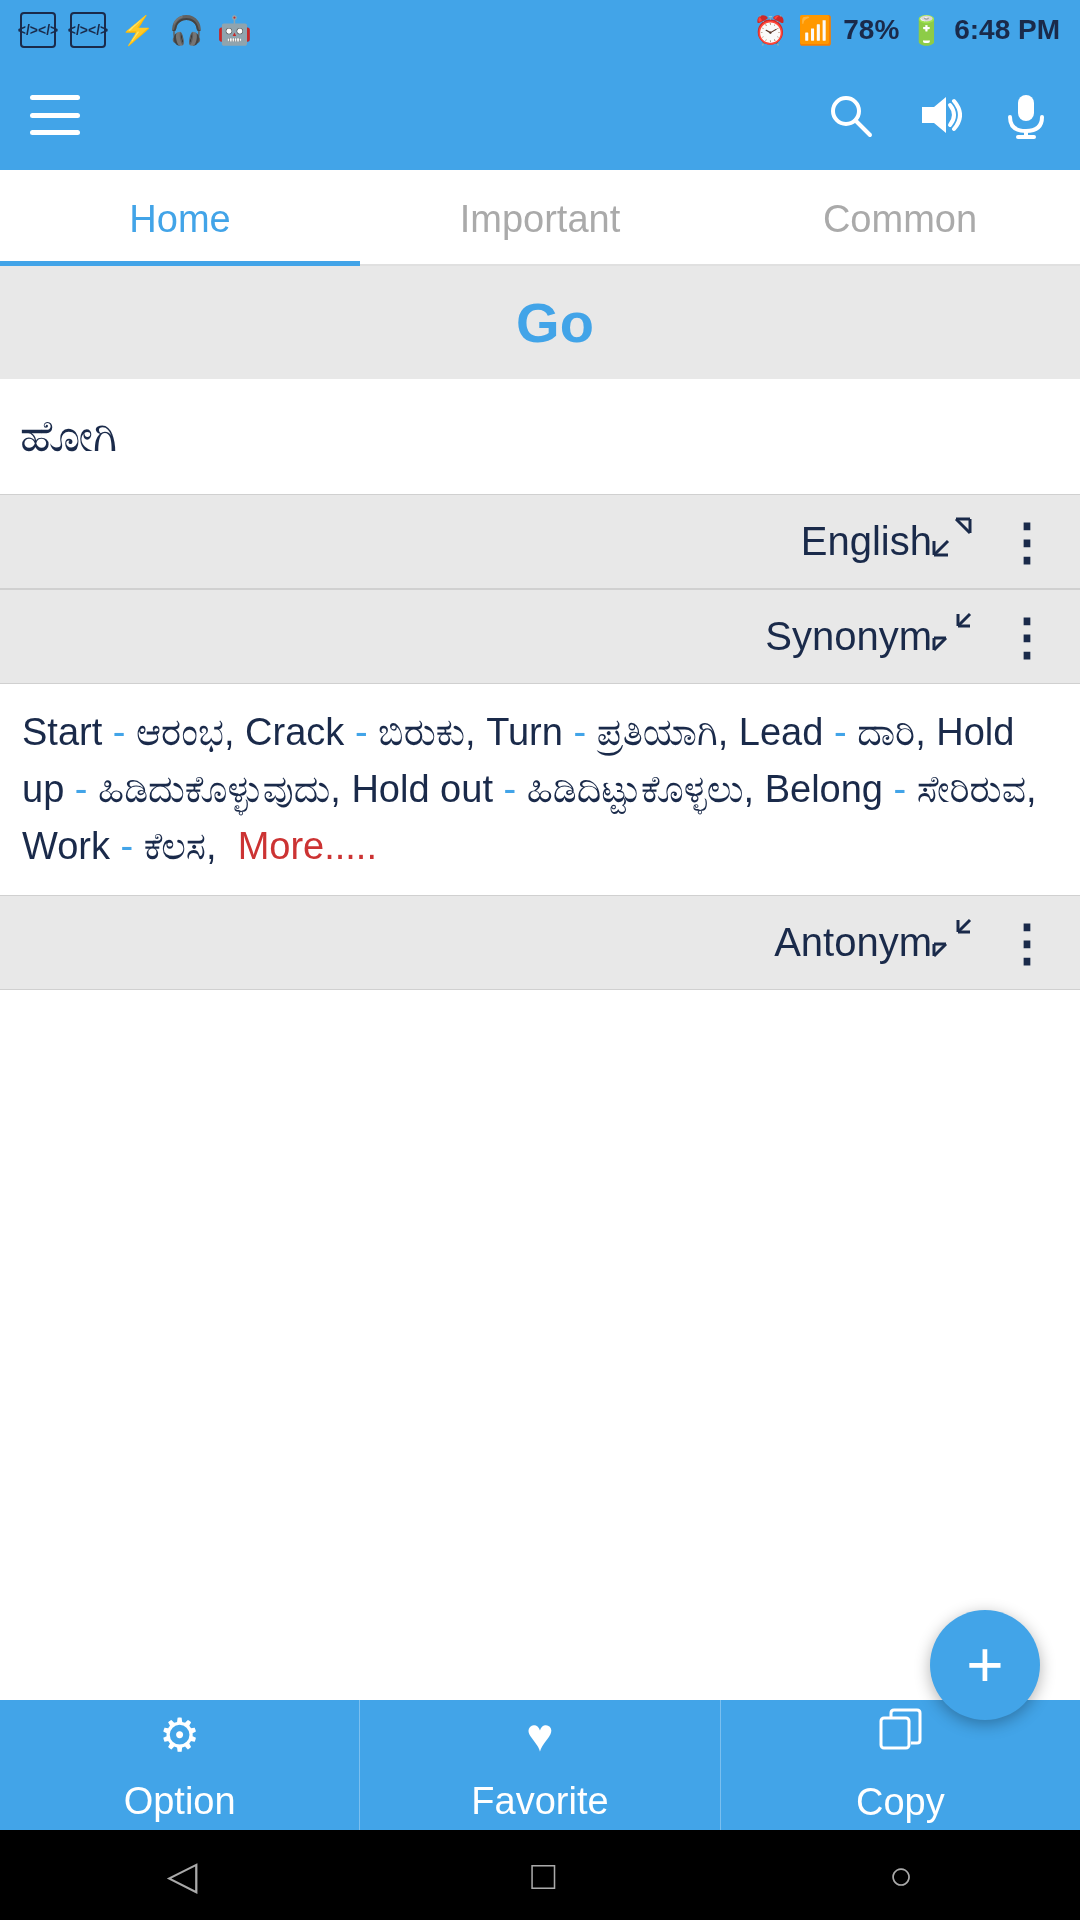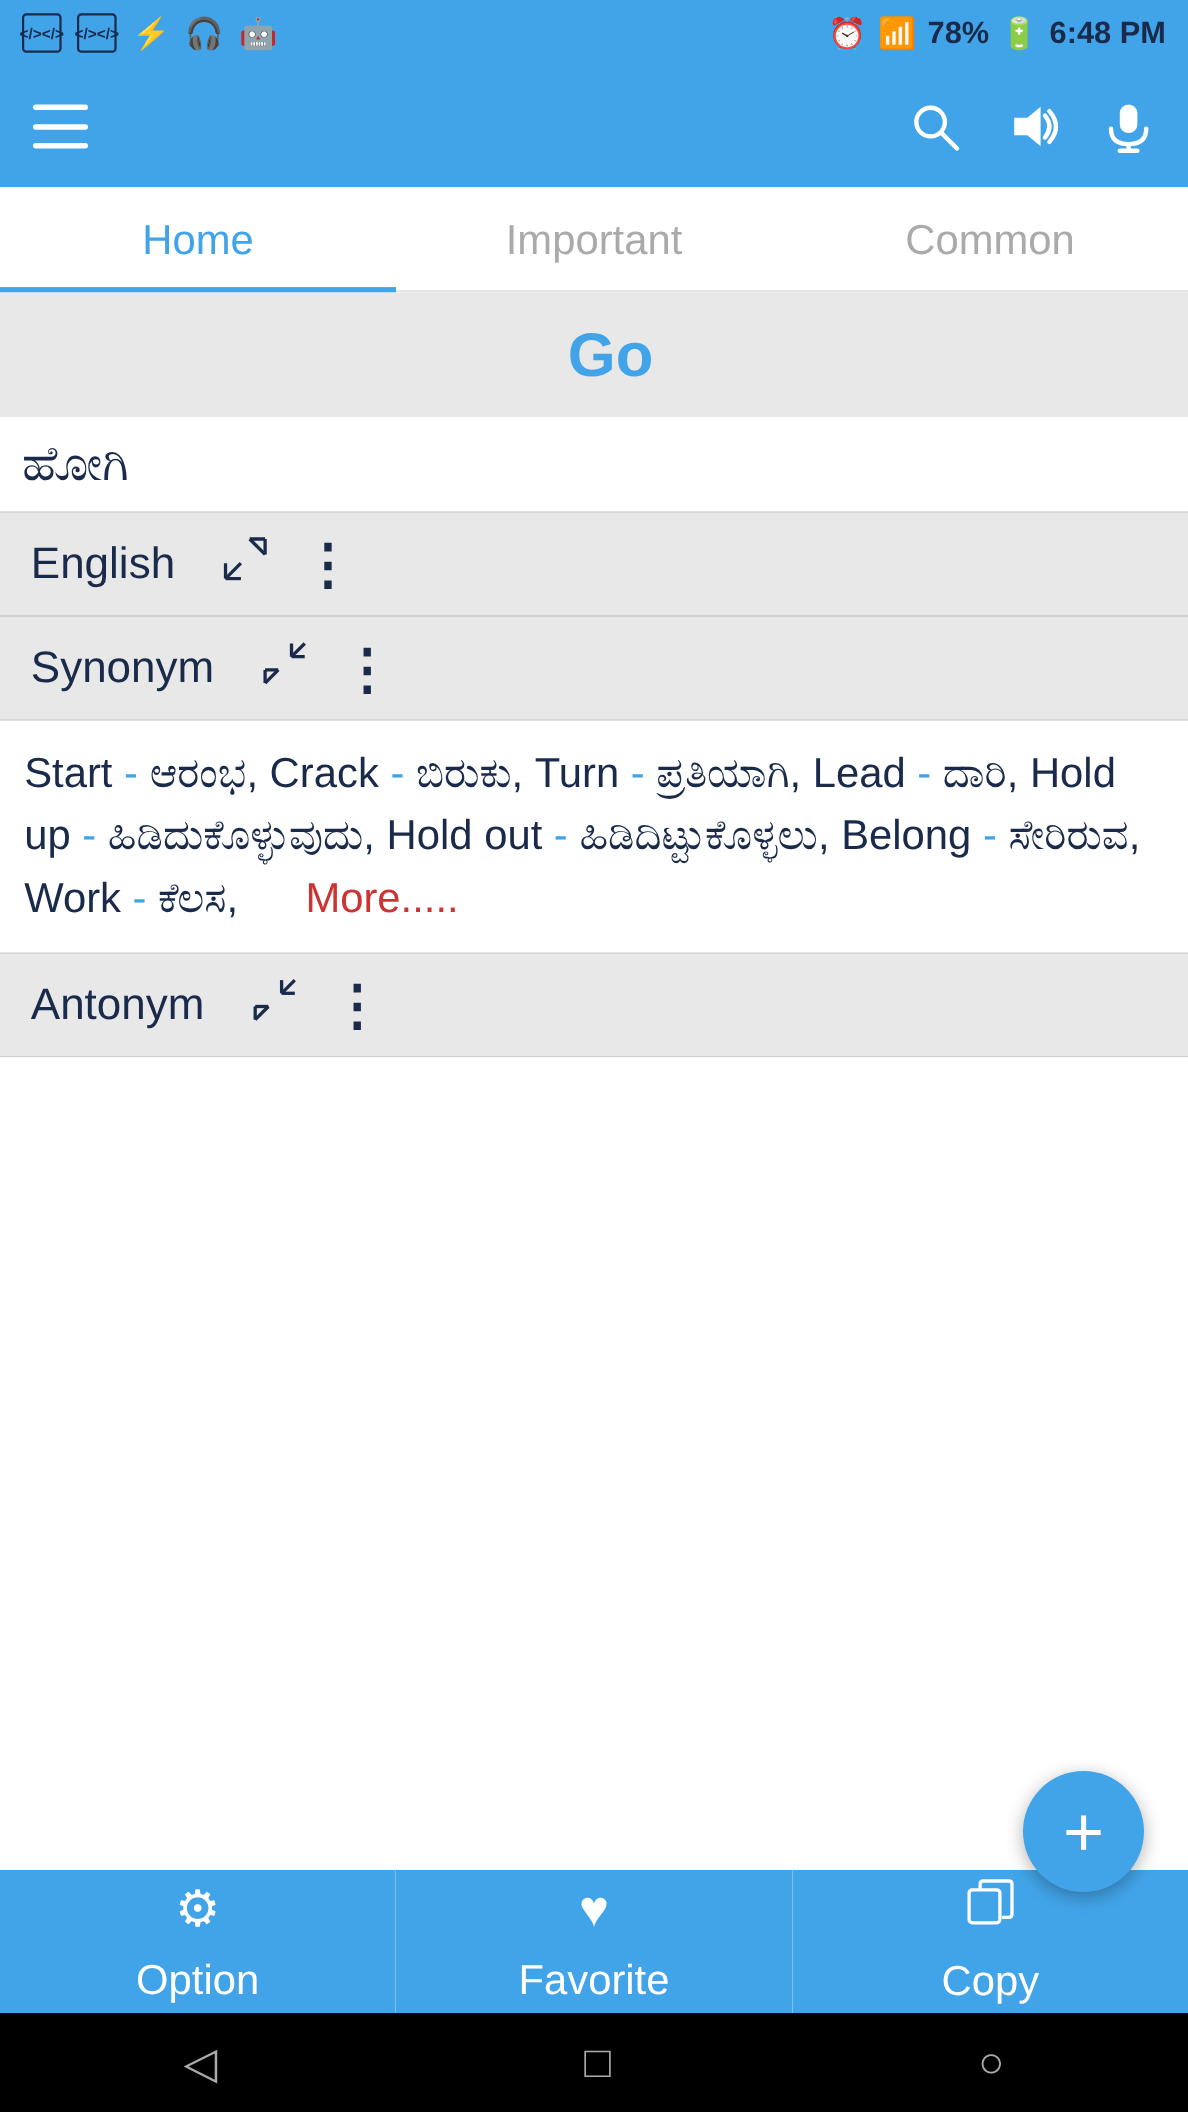--- a/index.html
+++ b/index.html
@@ -130,33 +130,32 @@
       font-size: 56px;
       font-weight: 700;
       color: #42a4e8;
       padding-left: 30px;
     }
 
     
     .translation-text {
       font-size: 44px;
       color: #1a2a4a;
-      padding: 18px 20px;
+      padding: 32px 20px;
     }
 
     
     .section-header {
       background: #e8e8e8;
       display: flex;
       align-items: center;
-      justify-content: flex-start;
+      justify-content: flex-end;
       padding: 22px 28px;
       border-top: 1px solid #d0d0d0;
       border-bottom: 1px solid #d0d0d0;
-      gap: 44px;
     }
     .section-title {
       font-size: 40px;
       color: #1a2a4a;
     }
     .section-actions {
       display: flex;
       align-items: center;
       gap: 30px;
     }
@@ -168,21 +167,20 @@
 
     
     .section-content {
       padding: 20px 22px;
       font-size: 38px;
       line-height: 1.5;
       color: #1a2a4a;
     }
     .section-content .more-link {
       color: #cc3333;
-      margin-left: 40px;
     }
     .dash {
       color: #42a4e8;
     }
 
     
     .fab {
       position: fixed;
       bottom: 200px;
       right: 40px;

